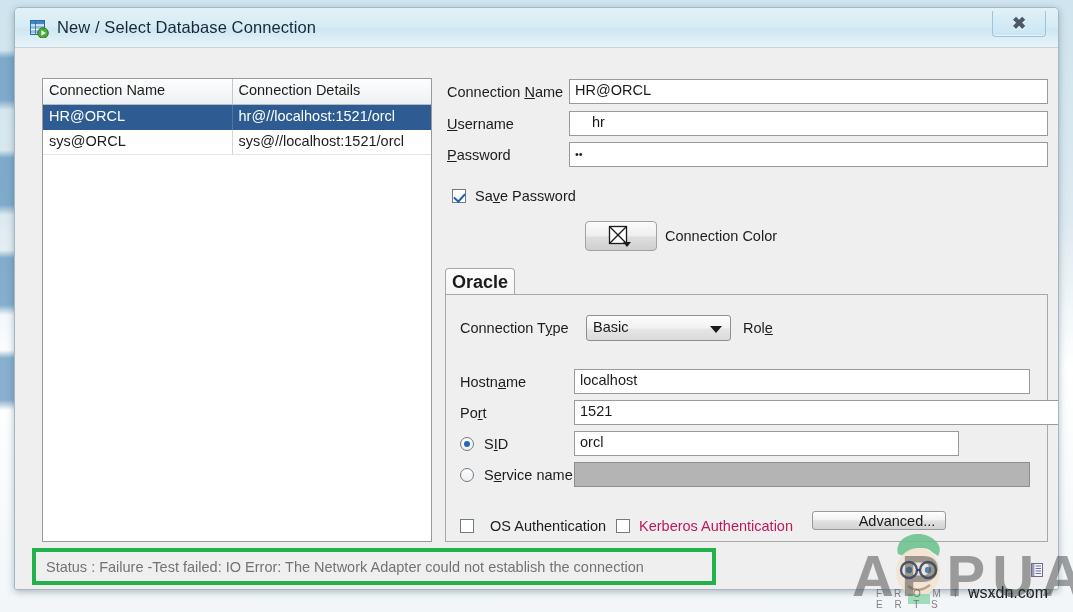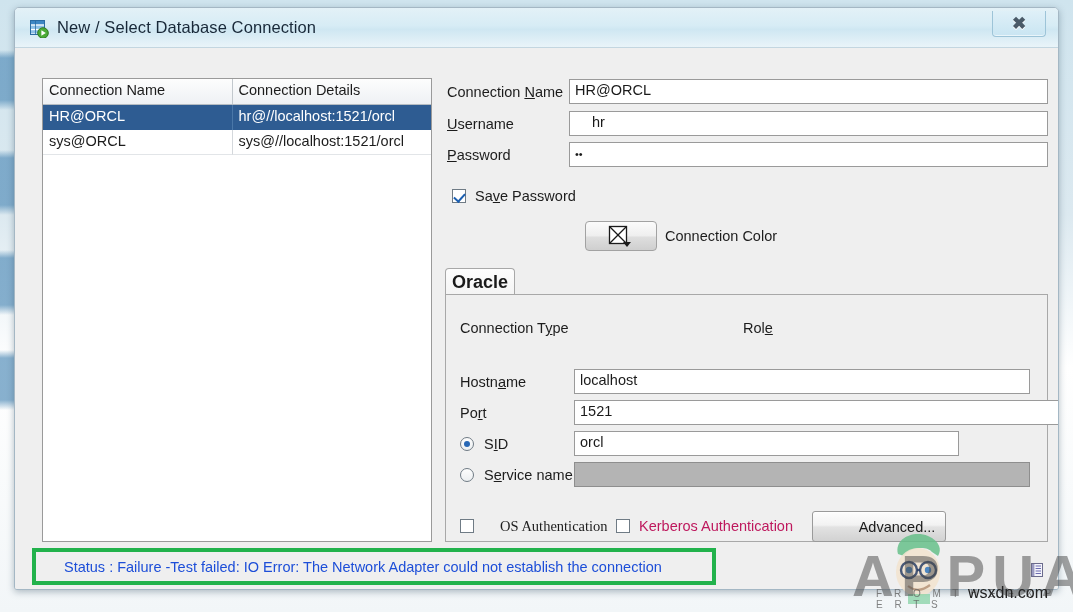--- a/index.html
+++ b/index.html
@@ -202,21 +202,21 @@
 
   
   .status-outer {
     position:absolute; left:17px; top:500px;
     width:684px; height:37px;
     border:4px solid #22b24c;
     background:#efefef;
   }
   .status-text {
     position:absolute; left:10px; top:7px;
-    font-size:14.5px; color:#1d4ed8; white-space:nowrap;margin-left:18px;
+    font-size:14.5px; color:#737373; white-space:nowrap;
   }
   .list-icon {
     position:absolute; left:1016px; top:515px;
     width:12px; height:14px;
   }
 
   
   .wm { position:absolute; z-index:5; pointer-events:none; }
   .wm-text {
     left:852px; top:542px;
@@ -310,20 +310,24 @@
 
     <div class="tabstrip">
       <div class="tab">Oracle</div>
     </div>
 
     <div class="tabpanel">
 
       <div class="form-label" style="left:14px; top:25px;">
         <span>Connection T</span><u>y</u><span>pe</span>
       </div>
+      <div class="combo" style="left:140px; top:20px; width:145px;">
+        <span>Basic</span>
+        <span class="arrow"></span>
+      </div>
 
       <div class="form-label" style="left:297px; top:25px;">
         <span>Rol</span><u>e</u><span></span>
       </div>
 
       <div class="form-label" style="left:14px; top:79px;text-align:center;">
         <span>Hostn</span><u>a</u><span>me</span>
       </div>
       <div class="tfield" style="left:128px; top:74px; width:456px;">localhost</div>
 
@@ -339,27 +343,27 @@
       <div class="tfield" style="left:128px; top:136px; width:385px;">orcl</div>
 
       <div style="position:absolute; left:14px; top:172px; font-size:14.5px; color:#1c1c1c;">
         <span class="rad"></span>
         <span style="margin-left:6px;"><span>S</span><u>e</u><span>rvice name</span></span>
       </div>
       <div class="tfield disabled" style="left:128px; top:167px; width:456px;"></div>
 
       <div style="position:absolute; left:14px; top:223px; font-size:14.5px; color:#1c1c1c;">
         <span class="chk"></span>
-        <span style="margin-left:22px;font-family:Liberation Serif, serif;">OS Authentication</span>
+        <span style="margin-left:12px;">OS Authentication</span>
       </div>
       <div style="position:absolute; left:170px; top:223px; font-size:14.5px; color:#be185d;">
         <span class="chk"></span>
         <span style="margin-left:5px;">Kerberos Authentication</span>
       </div>
-      <div class="btn" style="position:absolute; left:366px; top:216px; width:134px; height:31px;padding-left:36px;">Advanced...</div>
+      <div class="btn" style="position:absolute; left:366px; top:216px; width:134px; height:19px;padding-left:36px;">Advanced...</div>
     </div>
 
     <div class="status-outer">
       <div class="status-text">Status : Failure -Test failed: IO Error: The Network Adapter could not establish the connection</div>
     </div>
     <span class="list-icon">
       <svg width="12" height="14" viewBox="0 0 12 14">
         <rect x="0.5" y="0.5" width="11" height="13" fill="#f4f4fb" stroke="#6b6b8c"></rect>
         <rect x="1" y="1" width="2.4" height="12" fill="#9a9ac0"></rect>
         <line x1="4.6" y1="3" x2="10" y2="3" stroke="#6b6bb0" stroke-width="1.2"></line>

